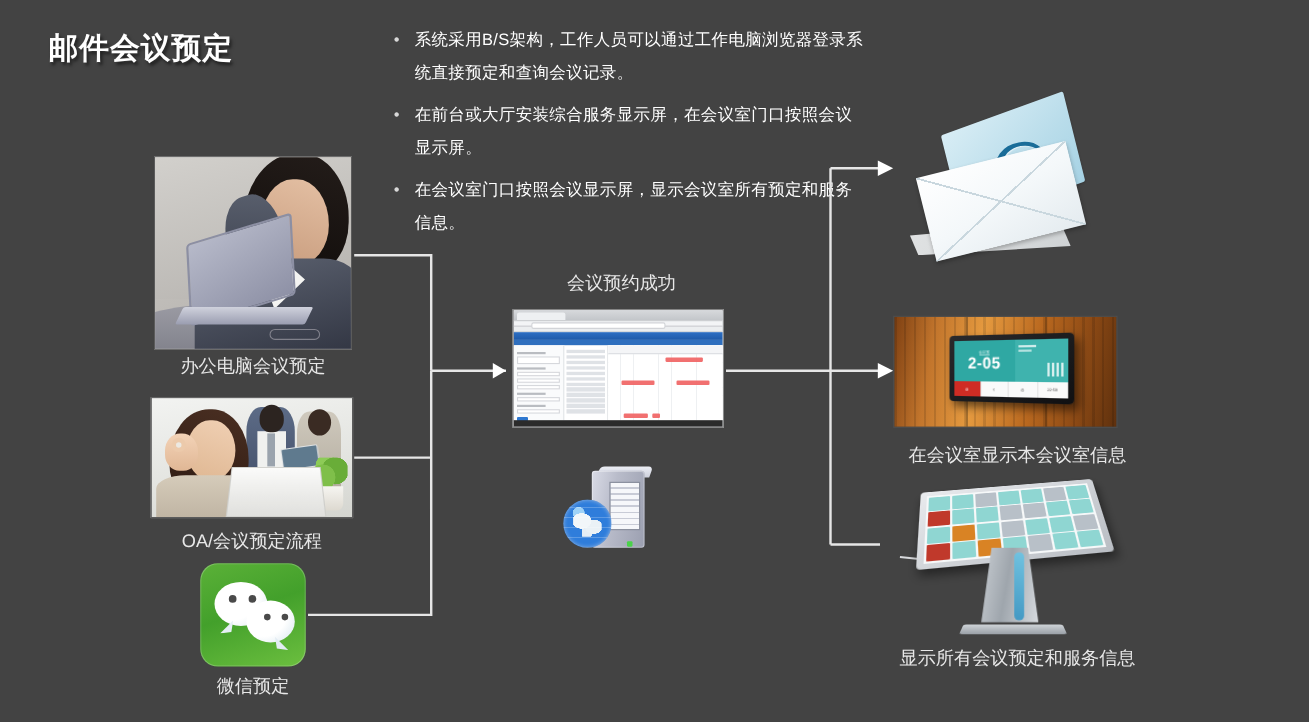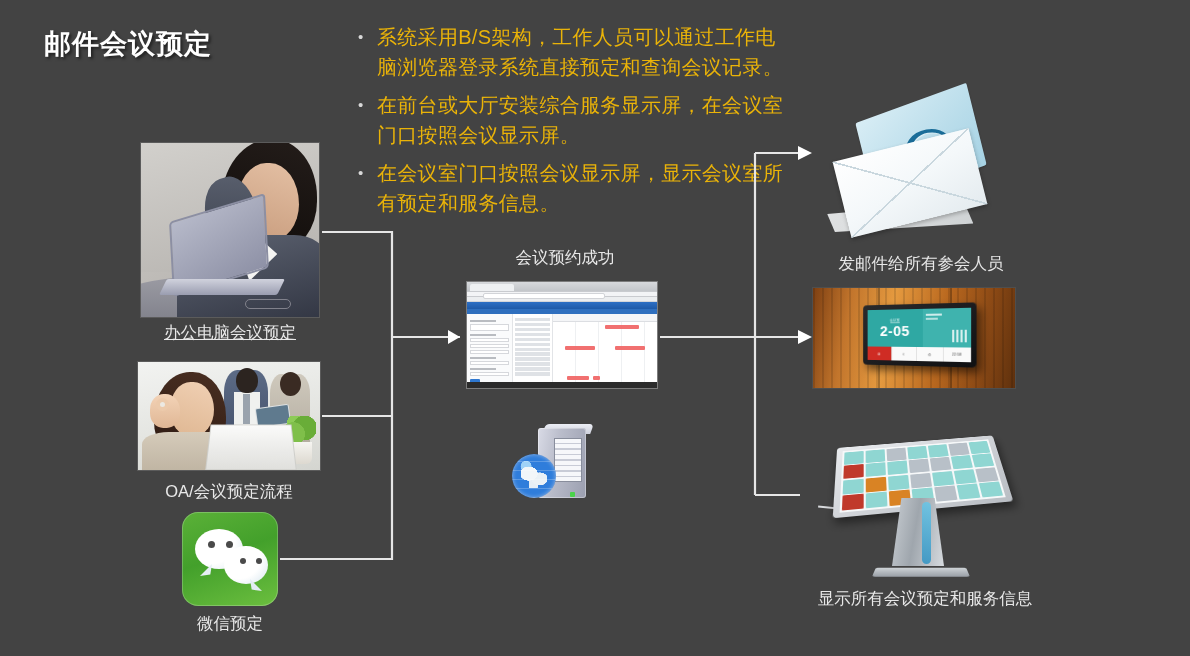--- a/index.html
+++ b/index.html
@@ -31,21 +31,21 @@
     display: flex; align-items: flex-start;
     margin-bottom: 8px;
   }
   .bullet-dot {
     flex: 0 0 22px;
     color: #d8d8d8; font-size: 15px; line-height: 30px;
     text-align: left; padding-left: 3px;
   }
   .bullet-text {
     flex: 1 1 auto;
-    color: #eab308; font-size: 20px; line-height: 30px;
+    color: #ffffff; font-size: 15px; line-height: 30px;
     letter-spacing: .3px;
   }
 
   
   .caption {
     position: absolute;
     color: #e8e8e8; font-size: 16.5px;
     text-align: center; white-space: nowrap;
   }
 
@@ -482,21 +482,21 @@
     <div class="table"></div>
     <div class="hair"></div>
     <div class="face"></div>
     <div class="body"></div>
     <div class="collar"></div>
     <div class="arm"></div>
     <div class="laptop-lid"></div>
     <div class="laptop-base"></div>
     <div class="glasses"></div>
   </div>
-  <div class="caption" style="left:140px; top:322px; width:180px;text-decoration:underline;">办公电脑会议预定</div>
+  <div class="caption" style="left:140px; top:322px; width:180px;">办公电脑会议预定</div>
 
   <div class="photo" id="photo-team">
     <div class="bg"></div>
     <div class="man"></div>
     <div class="man-shirt"></div>
     <div class="tie"></div>
     <div class="man-head"></div>
     <div class="woman2"></div>
     <div class="woman2-head"></div>
     <div class="tablet"></div>
@@ -578,21 +578,20 @@
     <div class="led"></div>
     <div class="globe"></div>
   </div>
 
   <div id="email">
     <div class="shadow"></div>
     <div class="flap-back"></div>
     <div class="at">@</div>
     <div class="front"></div>
   </div>
-  <div class="caption" style="left:790px; top:253px; width:262px;">发邮件给所有参会人员</div>
 
   <div id="room">
     <div class="door"></div>
     <div class="doorline dl1"></div>
     <div class="doorline dl2"></div>
     <div class="bezel">
       <div class="screen">
         <div class="srow">
           <div class="rnum">
             <div class="lbl">会议室</div>
@@ -606,20 +605,21 @@
         </div>
         <div class="sbot">
           <div class="cell red">⊘</div>
           <div class="cell">✌</div>
           <div class="cell">⚙</div>
           <div class="cell time">22:58</div>
         </div>
       </div>
     </div>
   </div>
+  <div class="caption" style="left:780px; top:403px; width:290px;">在会议室显示本会议室信息</div>
 
   <div id="kiosk">
     <div class="stylus"></div>
     <div class="frame">
       <div class="disp" id="kiosk-tiles">
           <div class="tile" style="background: rgb(143, 214, 210);"></div>
           <div class="tile" style="background: rgb(143, 214, 210);"></div>
           <div class="tile" style="background: rgb(184, 192, 200);"></div>
           <div class="tile" style="background: rgb(143, 214, 210);"></div>
           <div class="tile" style="background: rgb(143, 214, 210);"></div>

